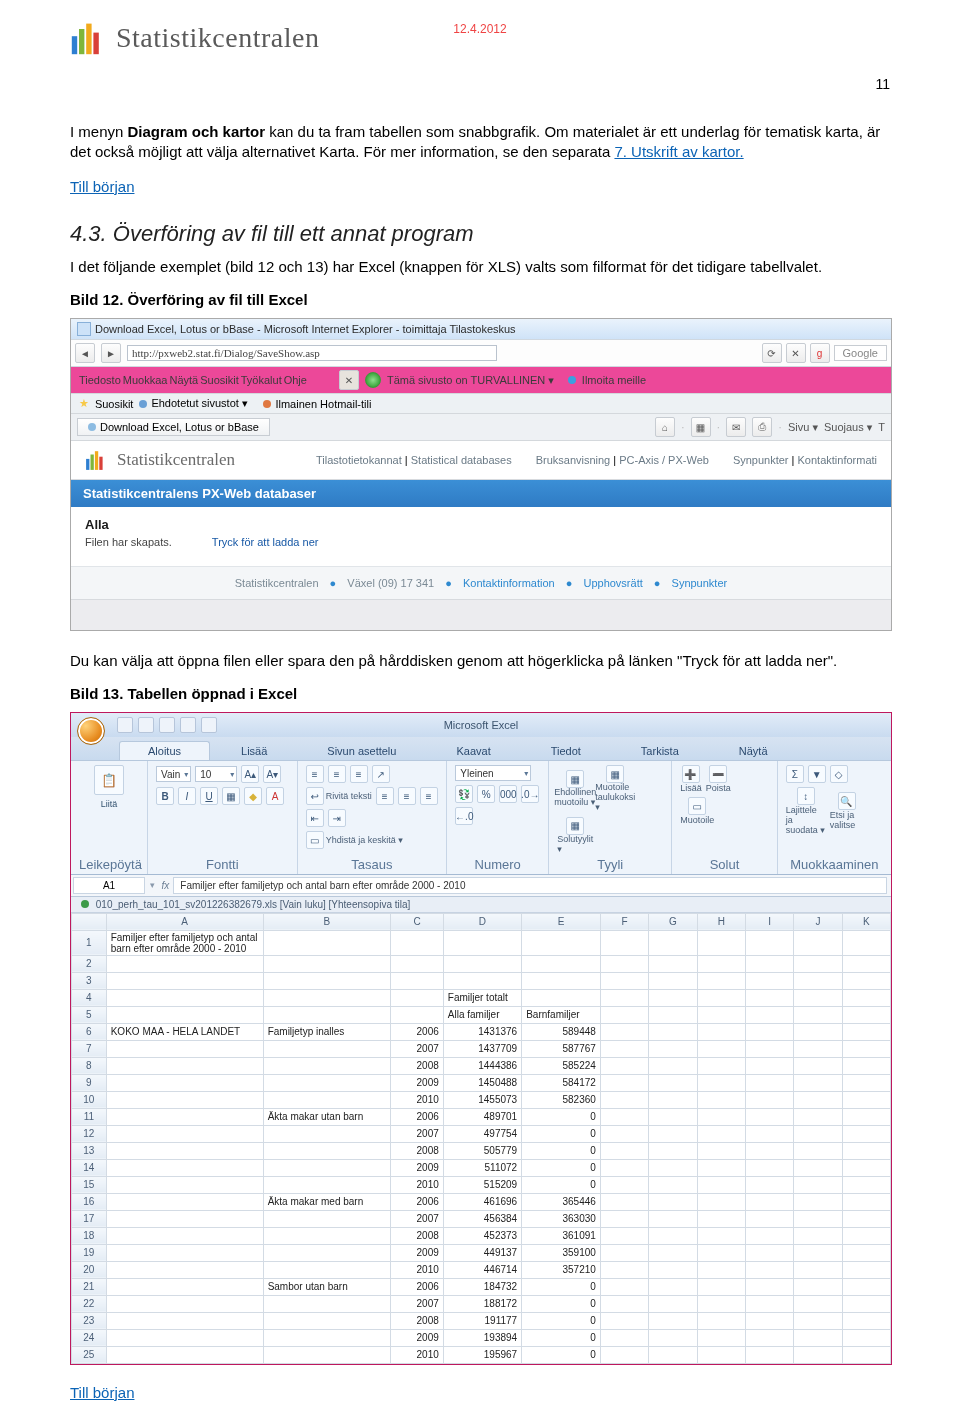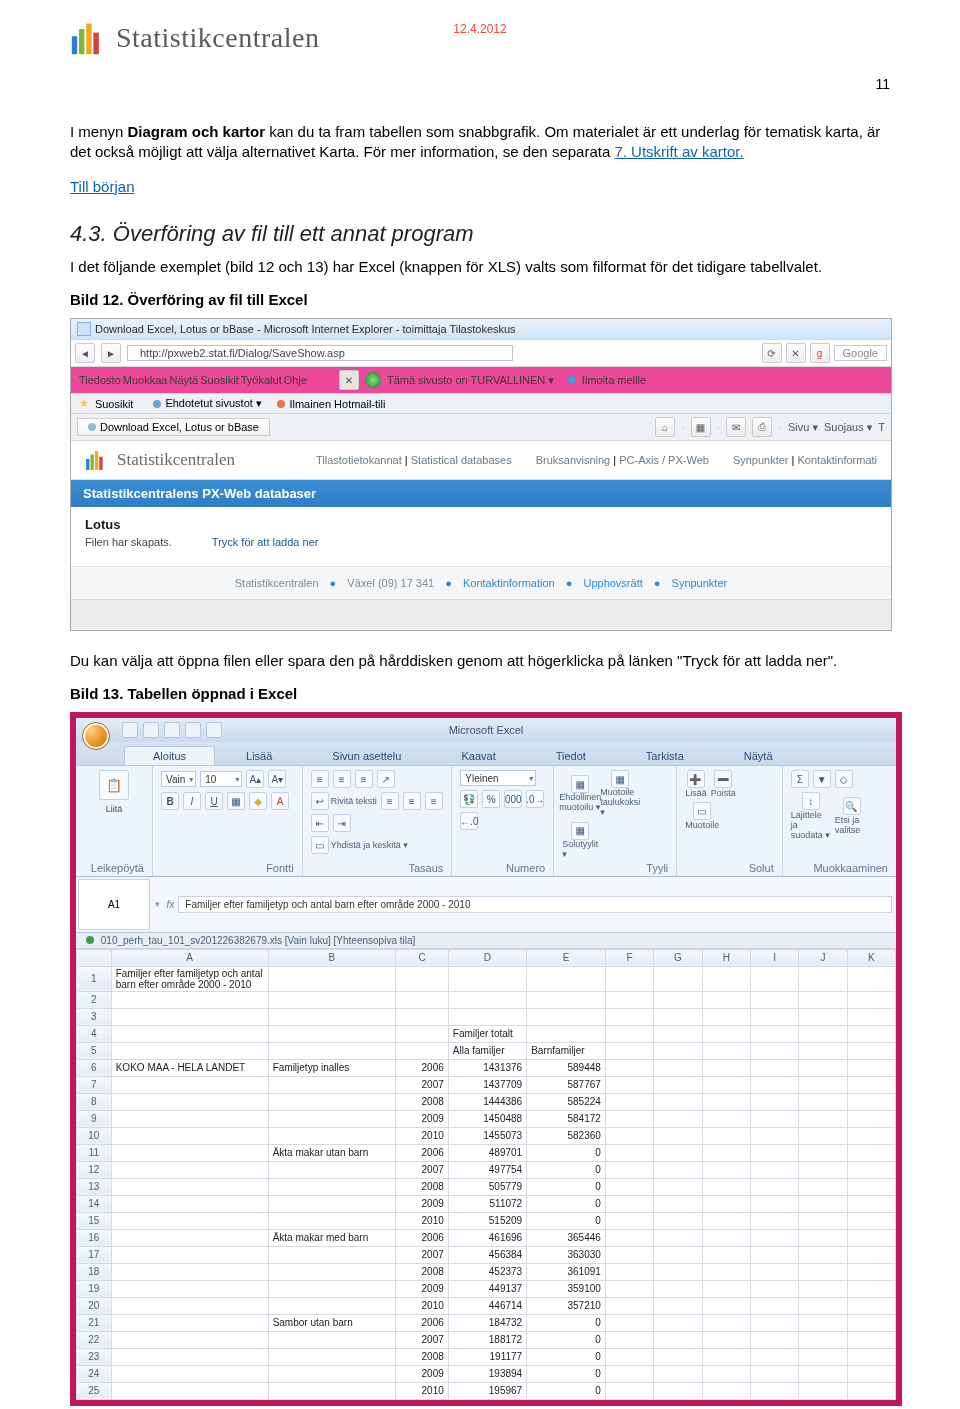--- a/index.html
+++ b/index.html
@@ -94,23 +94,24 @@
     display:flex;
     align-items:center;
     gap:6px;
     border-top:1px solid #d0d8e0;
     border-bottom:1px solid #d0d8e0;
   }
   .url-input{
     flex:0 0 360px;
     background:#fff;
     border:1px solid #bac3ce;
-    padding:1px 12px;
+    padding:1px 4px;
     font-size:11px;
     color:#444;
+    font-family:Liberation Serif, serif;
   }
   .url-right{
     margin-left:auto;
     display:flex;
     align-items:center;
     gap:4px;
   }
   .tinybtn{
     width:18px;height:18px;
     border:1px solid #c7ccd2;
@@ -198,21 +199,21 @@
     padding:0 8px;
   }
   .footer a{color:#2e89cf;text-decoration:none;}
   .shot-bottom{
     height:30px;background:#ececef;border-top:1px solid #d7dade;
   }
 
   
   .excel{
     width:820px;
-    border:6px solid #be185d;
+    border:1px solid #be185d;
     background:#404040;
     font-size:10.5px;
   }
   .excel-title{
     background:linear-gradient(#e2ecf8,#c9dbf0);
     padding:2px 6px;
     display:flex;align-items:center;gap:6px;
     color:#3e5069;
     position:relative;
     height:20px;
@@ -253,37 +254,37 @@
     border-right:1px solid #c7d5e6;
     padding:4px 8px 2px 8px;
     display:flex;flex-direction:column;justify-content:space-between;
     min-width:60px;
   }
   .group .gcontent{
     display:flex;gap:4px;align-items:center;flex-wrap:wrap;
     color:#4a5f77;
   }
   .group .glabel{
-    text-align:right;font-size:11px;color:#5a7696;padding:2px 0 0 0;
+    text-align:center;font-size:13px;color:#5a7696;padding:2px 0 0 0;
   }
   .miniselect{
     background:#fff;border:1px solid #bac9db;padding:0 10px 0 4px;height:14px;display:inline-flex;align-items:center;font-size:10px;color:#333;position:relative;
   }
   .miniselect::after{content:"▾";position:absolute;right:2px;font-size:8px;color:#5a7696;}
   .ribicon{
     width:16px;height:16px;background:#f7fbff;border:1px solid #c3d2e3;display:inline-flex;align-items:center;justify-content:center;font-size:10px;color:#3b587a;border-radius:2px;
   }
   .ribiconL{
     width:28px;height:28px;background:#f7fbff;border:1px solid #c3d2e3;display:inline-flex;align-items:center;justify-content:center;font-size:13px;color:#3b587a;border-radius:2px;
   }
   .formula-row{
     display:flex;background:#f3f6fa;border-bottom:1px solid #b9c8da;align-items:center;
   }
   .namebox{
-    width:70px;text-align:center;border-right:1px solid #c9d5e3;background:#fff;font-size:10px;padding:19px 0;border:1px solid #c9d5e3;margin:2px;
+    width:70px;text-align:center;border-right:1px solid #c9d5e3;background:#fff;font-size:10px;padding:2px 0;border:1px solid #c9d5e3;margin:2px;
   }
   .fx{font-style:italic;color:#6c7f95;padding:0 4px;font-size:10px;}
   .formula-input{
     flex:1;background:#fff;border:1px solid #c9d5e3;margin:2px 4px 2px 0;padding:2px 6px;font-size:10px;color:#333;
   }
   .wbtab{
     background:#e8eef6;padding:2px 10px;border-bottom:1px solid #c7d3e2;font-size:10px;color:#4a5d74;
   }
   table.sheet{
     border-collapse:collapse;background:#fff;width:100%;
@@ -364,21 +365,21 @@
         <span class="tinybtn" style="background:#e7e3dd;">✕</span>
         <span style="width:14px;height:14px;border-radius:50%;background:radial-gradient(circle,#8ee08e,#1a8d1a);display:inline-block;border:1px solid #3b9b3b;"></span>
         <span>Tämä sivusto on TURVALLINEN ▾</span>
         <span class="dot-icon" style="background:#3aa0e0;margin-left:8px;"></span>
         <span>Ilmoita meille</span>
       </div>
     </div>
     <div class="bar">
       <span class="star">★</span>
       <span>Suosikit</span>
-      <span style="margin-left:14px;display:flex;align-items:center;gap:4px;text-align:right;">
+      <span style="margin-left:0;display:flex;align-items:center;gap:4px;text-align:right;">
         <span class="dot-icon" style="background:#6aa0d6;"></span>
         <span>Ehdotetut sivustot ▾</span>
       </span>
       <span style="margin-left:10px;display:flex;align-items:center;gap:4px;">
         <span class="dot-icon" style="background:#e07840;"></span>
         <span>Ilmainen Hotmail-tili</span>
       </span>
     </div>
     <div class="tab-row">
       <div class="tab">
@@ -408,21 +409,21 @@
       </svg>
       <span style="font-family:Georgia,serif;font-size:17px;color:#6a6a6a;">Statistikcentralen</span>
       <div class="nav">
         <span><a>Tilastotietokannat</a> | <a>Statistical databases</a></span>
         <span><a>Bruksanvisning</a> | <a>PC-Axis / PX-Web</a></span>
         <span><a>Synpunkter</a> | <a>Kontaktinformati</a></span>
       </div>
     </div>
     <div class="blue-bar">Statistikcentralens PX-Web databaser</div>
     <div class="content">
-      <h4>Lotus</h4>
+      <h4>Alla</h4>
       <div class="dl-row">
         <span class="msg">Filen har skapats.</span>
         <a class="dl link nodash" style="text-decoration:none;">Tryck för att ladda ner</a>
       </div>
     </div>
     <div class="footer">
       <span>Statistikcentralen</span>
       <span class="fdot">●</span>
       <span>Växel (09) 17 341</span>
       <span class="fdot">●</span>

